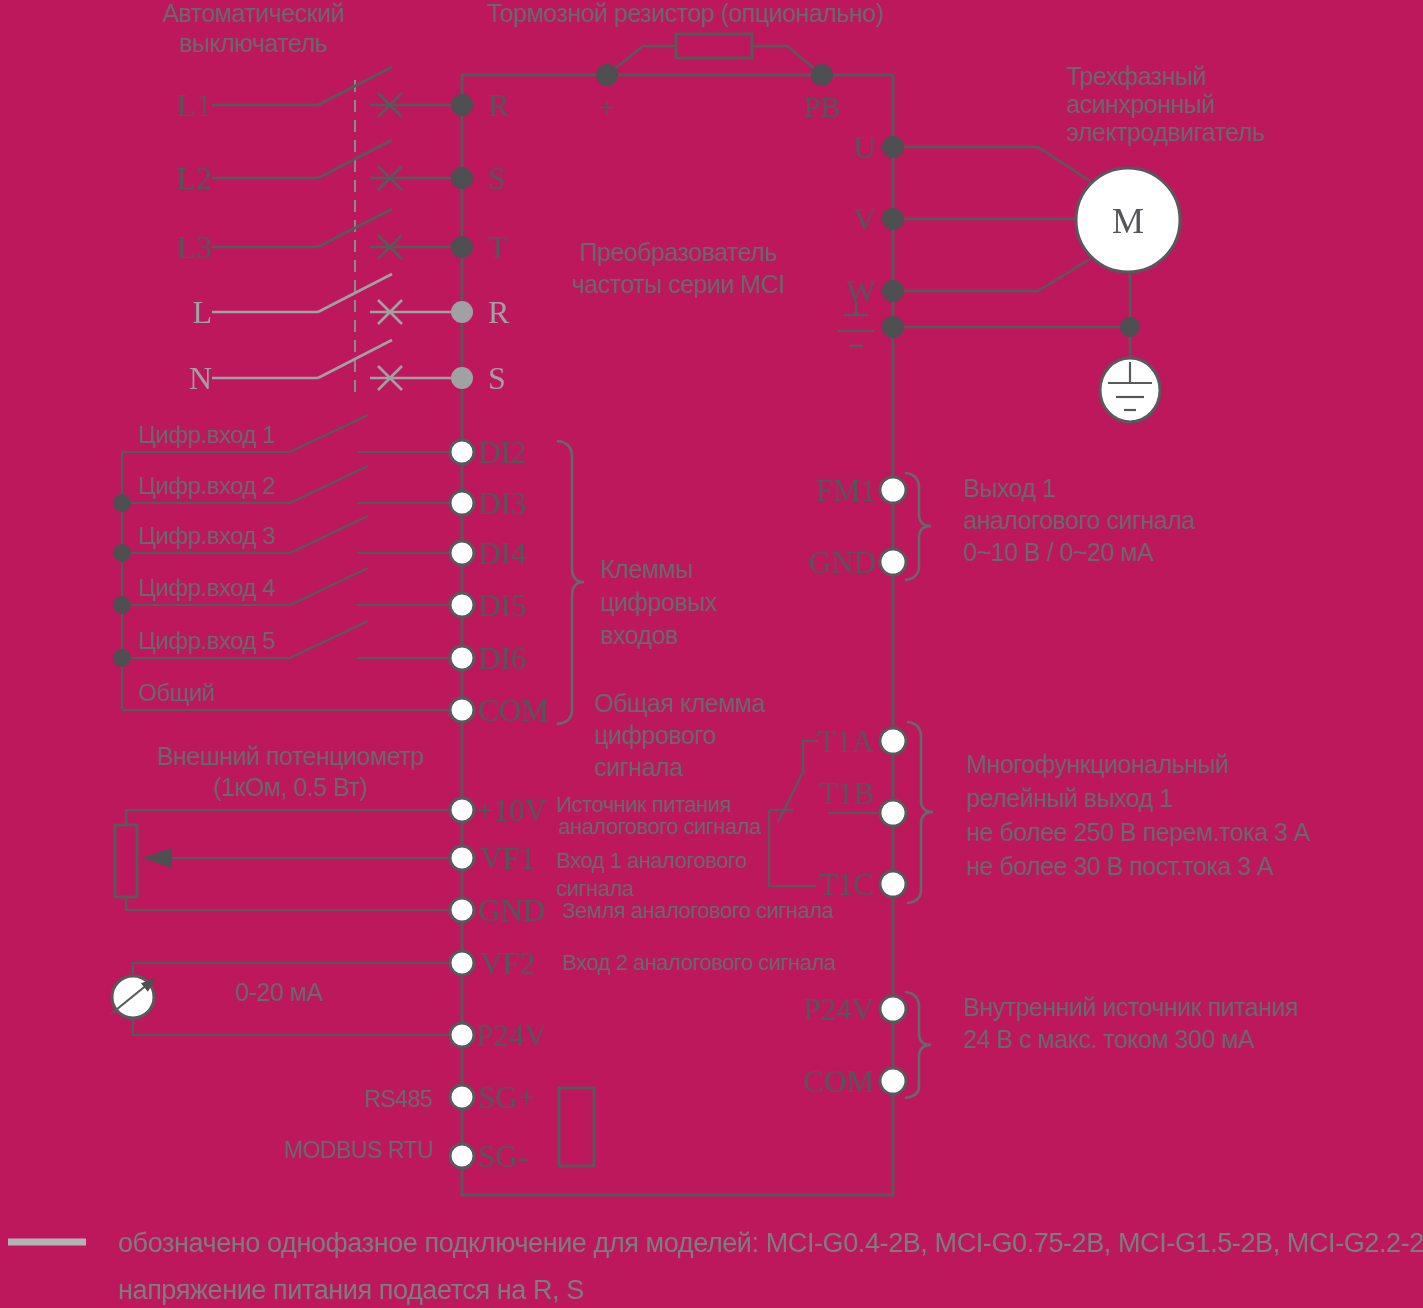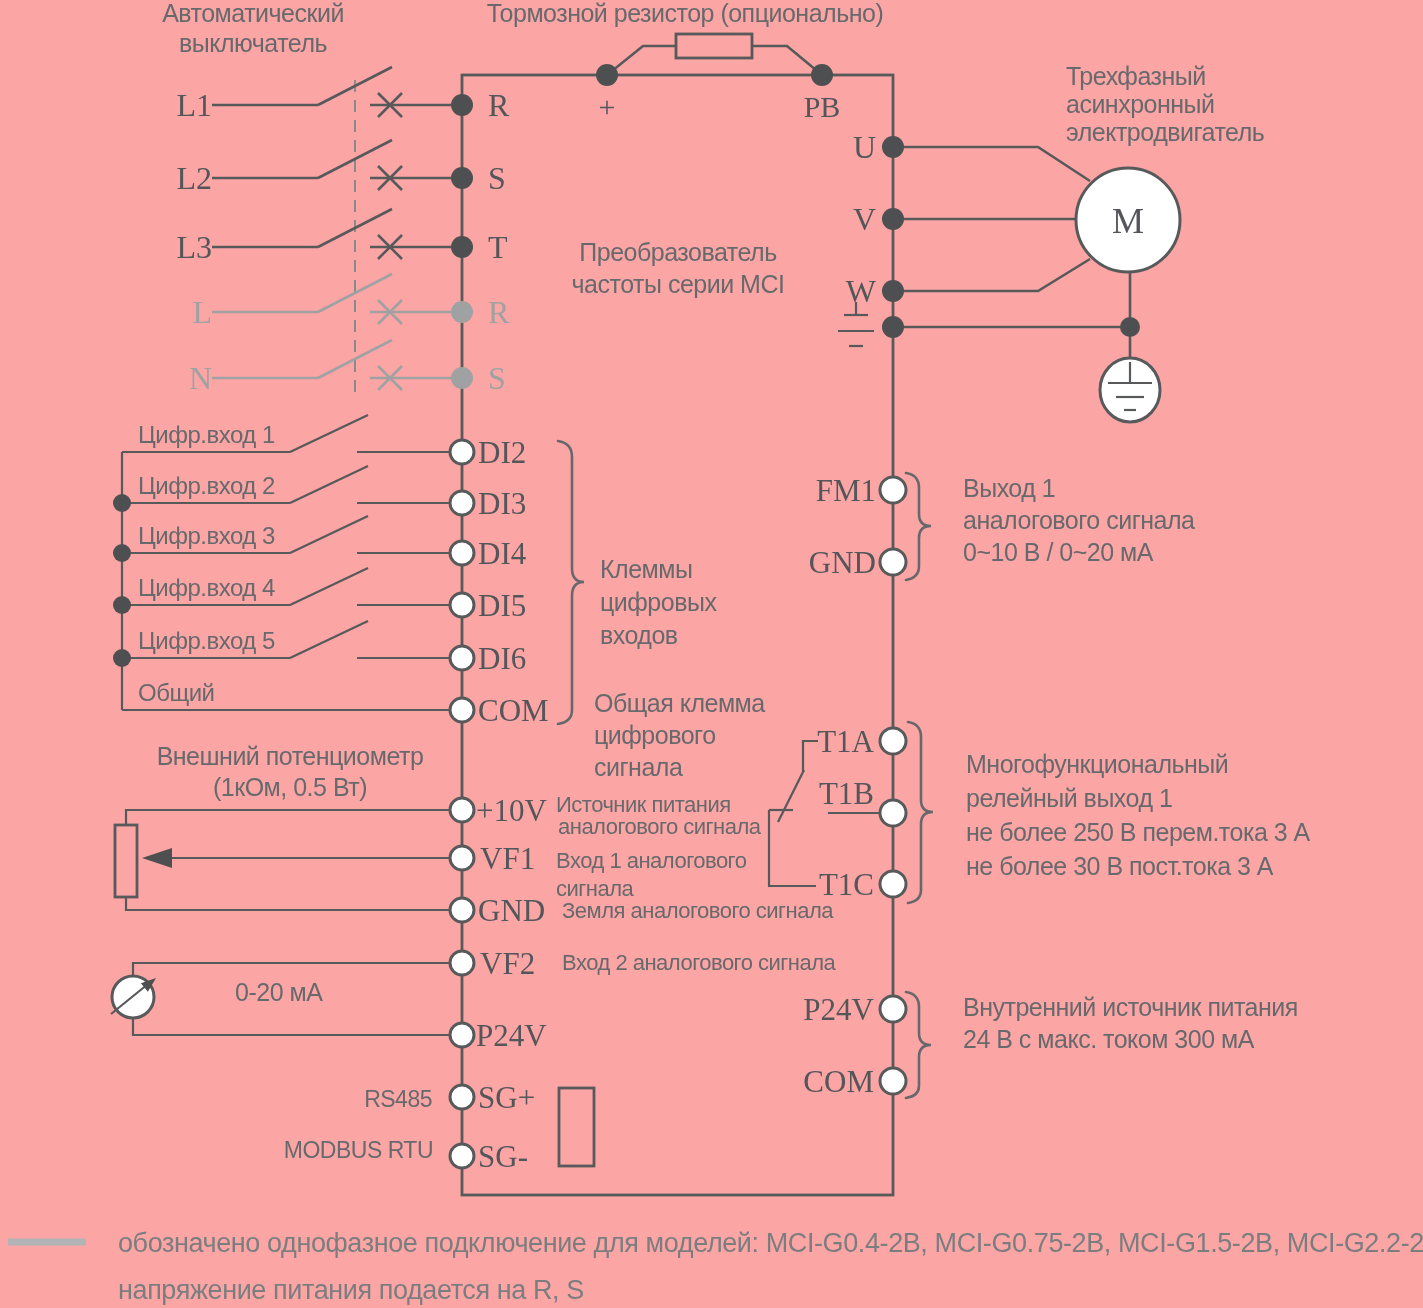--- a/index.html
+++ b/index.html
@@ -1,16 +1,16 @@
 <!DOCTYPE html>
 <html><head>
 <meta charset="utf-8">
 <style>
   html,body{margin:0;padding:0;background:#ffffff;}
-  .stage{position:relative;width:1423px;height:1308px;background:#fca5a5;overflow:hidden;}
+  .stage{position:relative;width:1423px;height:1308px;background:#be185d;overflow:hidden;}
   svg{display:block;}
   .wire{stroke:#58595b;stroke-width:2.6;fill:none;}
   .wire-thin{stroke:#58595b;stroke-width:2.2;fill:none;}
   .wire-light{stroke:#a0a1a3;stroke-width:2.6;fill:none;}
   .dashed{stroke:#8a8b8d;stroke-width:2;fill:none;stroke-dasharray:12 8;}
   .dot{fill:#4e4f51;stroke:none;}
   .dot-light{fill:#a0a1a3;stroke:none;}
   .term{fill:#ffffff;stroke:#58595b;stroke-width:3;}
   .box{fill:none;stroke:#58595b;stroke-width:2.8;}
   .brace{fill:none;stroke:#67686b;stroke-width:2.6;stroke-linecap:round;}

